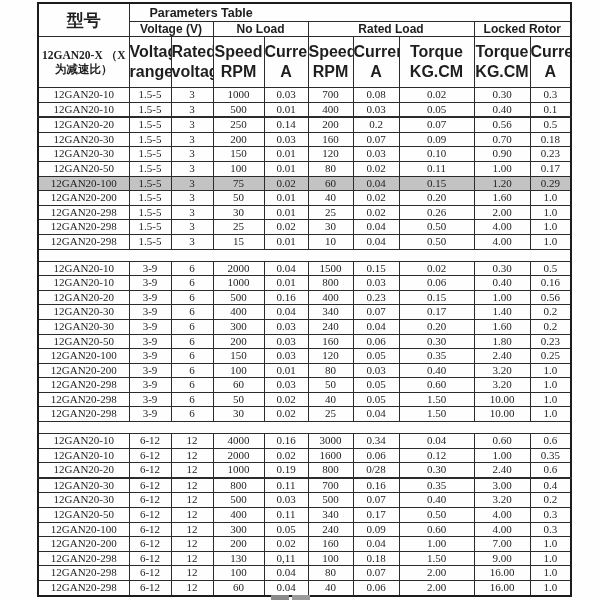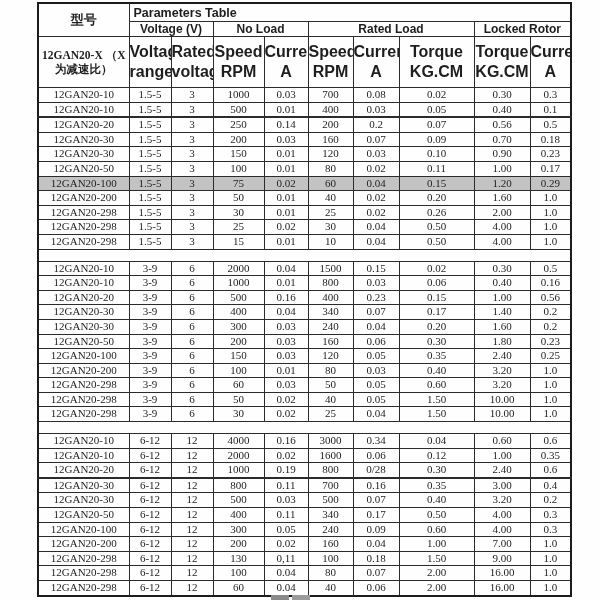--- a/index.html
+++ b/index.html
@@ -32,30 +32,30 @@
     margin: 0;
     text-align: center;
     vertical-align: middle;
     overflow: hidden;
     white-space: nowrap;
     color: #1e1e1e;
   }
   
   tr.r1 th.title-cell {
     text-align: left;
-    padding-left: 4px;
+    padding-left: 20px;
     font-family: "Liberation Sans", sans-serif;
     font-weight: bold;
     font-size: 12.5px;
     height: 17px;
   }
   th.model-title {
     font-family: Liberation Sans, sans-serif;
     font-weight: bold;
-    font-size: 13px;
+    font-size: 17px;
     margin-top: 16px;
   }
   
   tr.r2 th {
     font-family: "Liberation Sans", sans-serif;
     font-weight: bold;
     font-size: 12px;
     height: 14px;
   }
   

